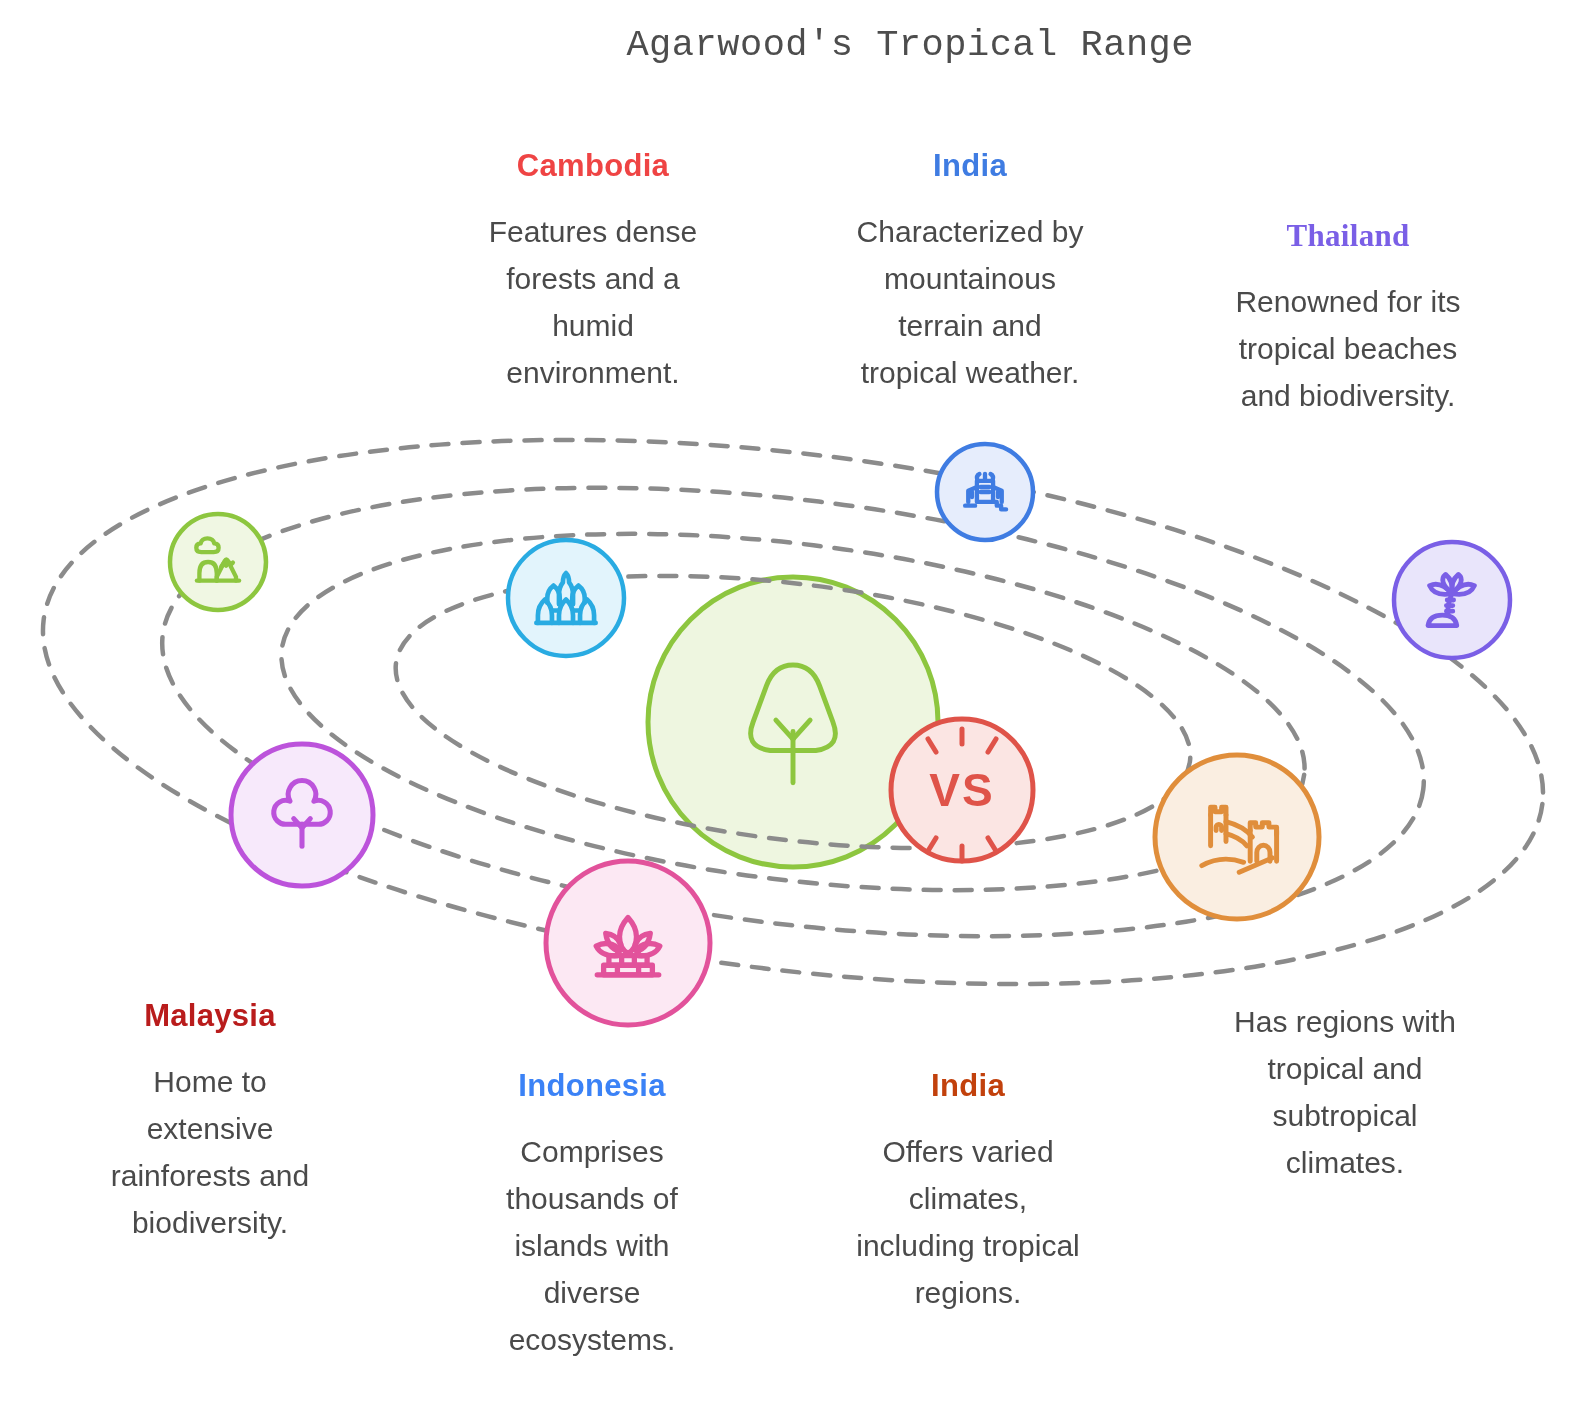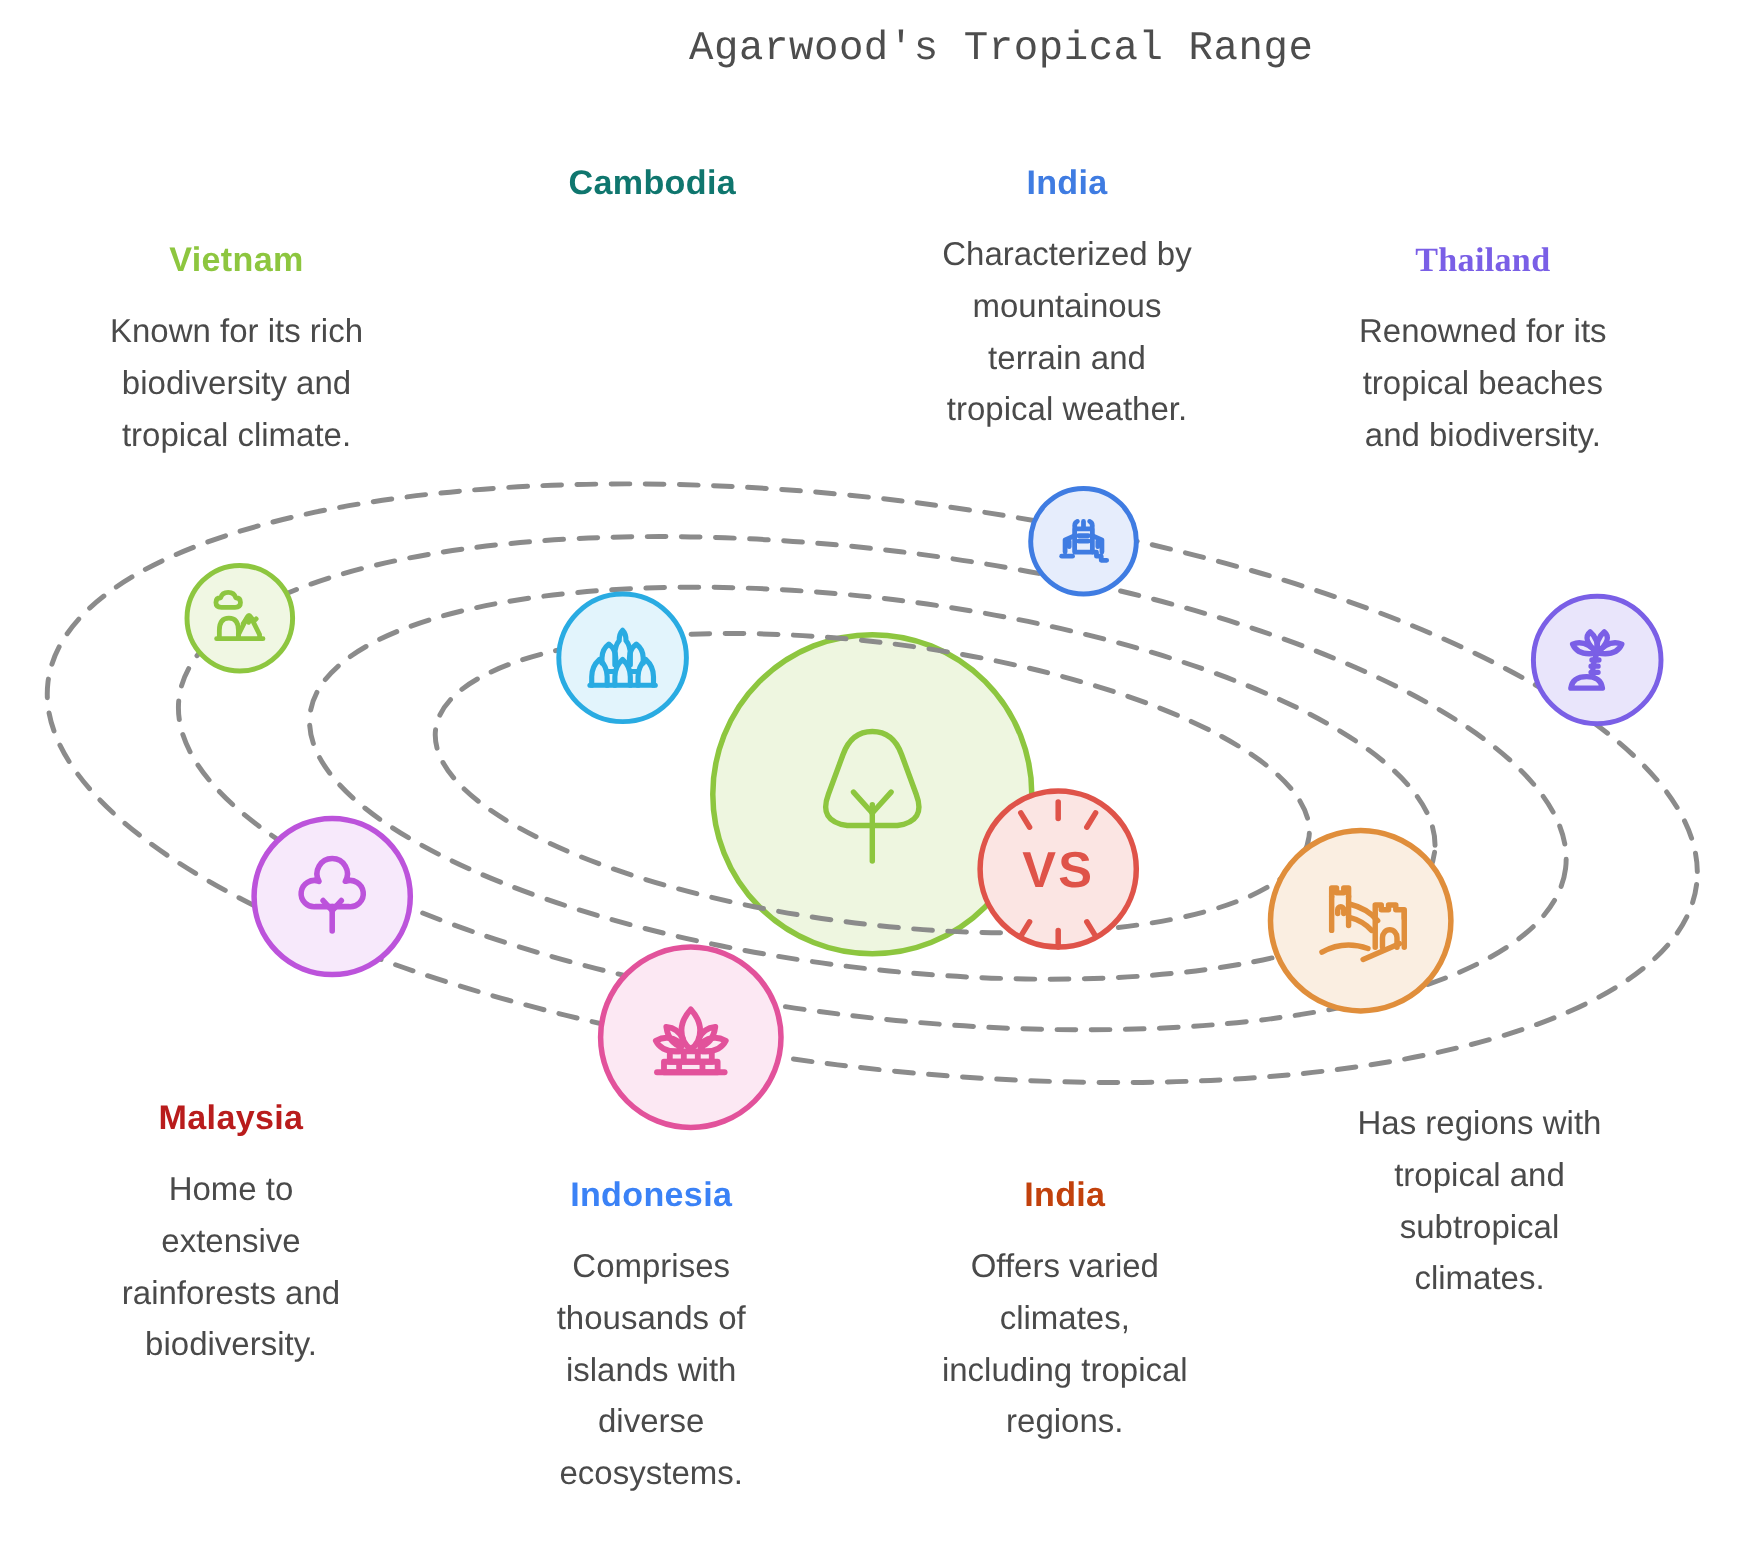--- a/index.html
+++ b/index.html
@@ -14,21 +14,21 @@
   }
   .country{position:absolute;text-align:center;}
   .country h2{
     margin:0 0 24px 0;font-size:31px;font-weight:700;letter-spacing:0.3px;
   }
   .country p{
     margin:0;font-size:30px;line-height:47px;color:#4a4a4a;
     white-space:pre-line;font-weight:400;
   }
   .c-vietnam h2{color:#8dc63f;}
-  .c-cambodia h2{color:#0f766e;}
+  .c-cambodia h2{color:#ef4444;}
   .c-laos h2{color:#3f7ce2;}
   .c-thailand h2{color:#7a5fe6;font-family:Liberation Serif, serif;}
   .c-malaysia h2{color:#b91c1c;}
   .c-indonesia h2{color:#3b82f6;}
   .c-india h2{color:#c2410c;}
   .c-china h2{color:#e08e3b;}
   .pos-vietnam{left:35px;top:218px;width:360px;}
   .pos-cambodia{left:433px;top:148px;width:320px;}
   .pos-laos{left:790px;top:148px;width:360px;}
   .pos-thailand{left:1168px;top:218px;width:360px;}
@@ -165,29 +165,27 @@
         <path d="M62 44 v-7 h5 v4 h6 v-4 h6 v4 h7 v7"></path>
         <path d="M68 72 v-8 a6 6.5 0 0 1 12 0 v8"></path>
         <path d="M18 76 q18 -10 38 -3"></path>
         <path d="M52 82 q16 -7 30 -13"></path>
       </g>
     </g>
   </svg>
 
   <div class="title">Agarwood's Tropical Range</div>
 
-  <div class="country c-vietnam pos-vietnam">
-    <h2>Vietnam</h2>
-    <p>Known for its rich
-biodiversity and
-tropical climate.</p>
-  </div>
 
   <div class="country c-cambodia pos-cambodia">
     <h2>Cambodia</h2>
+    <p>Features dense
+forests and a
+humid
+environment.</p>
   </div>
 
   <div class="country c-laos pos-laos">
     <h2>India</h2>
     <p>Characterized by
 mountainous
 terrain and
 tropical weather.</p>
   </div>
 

